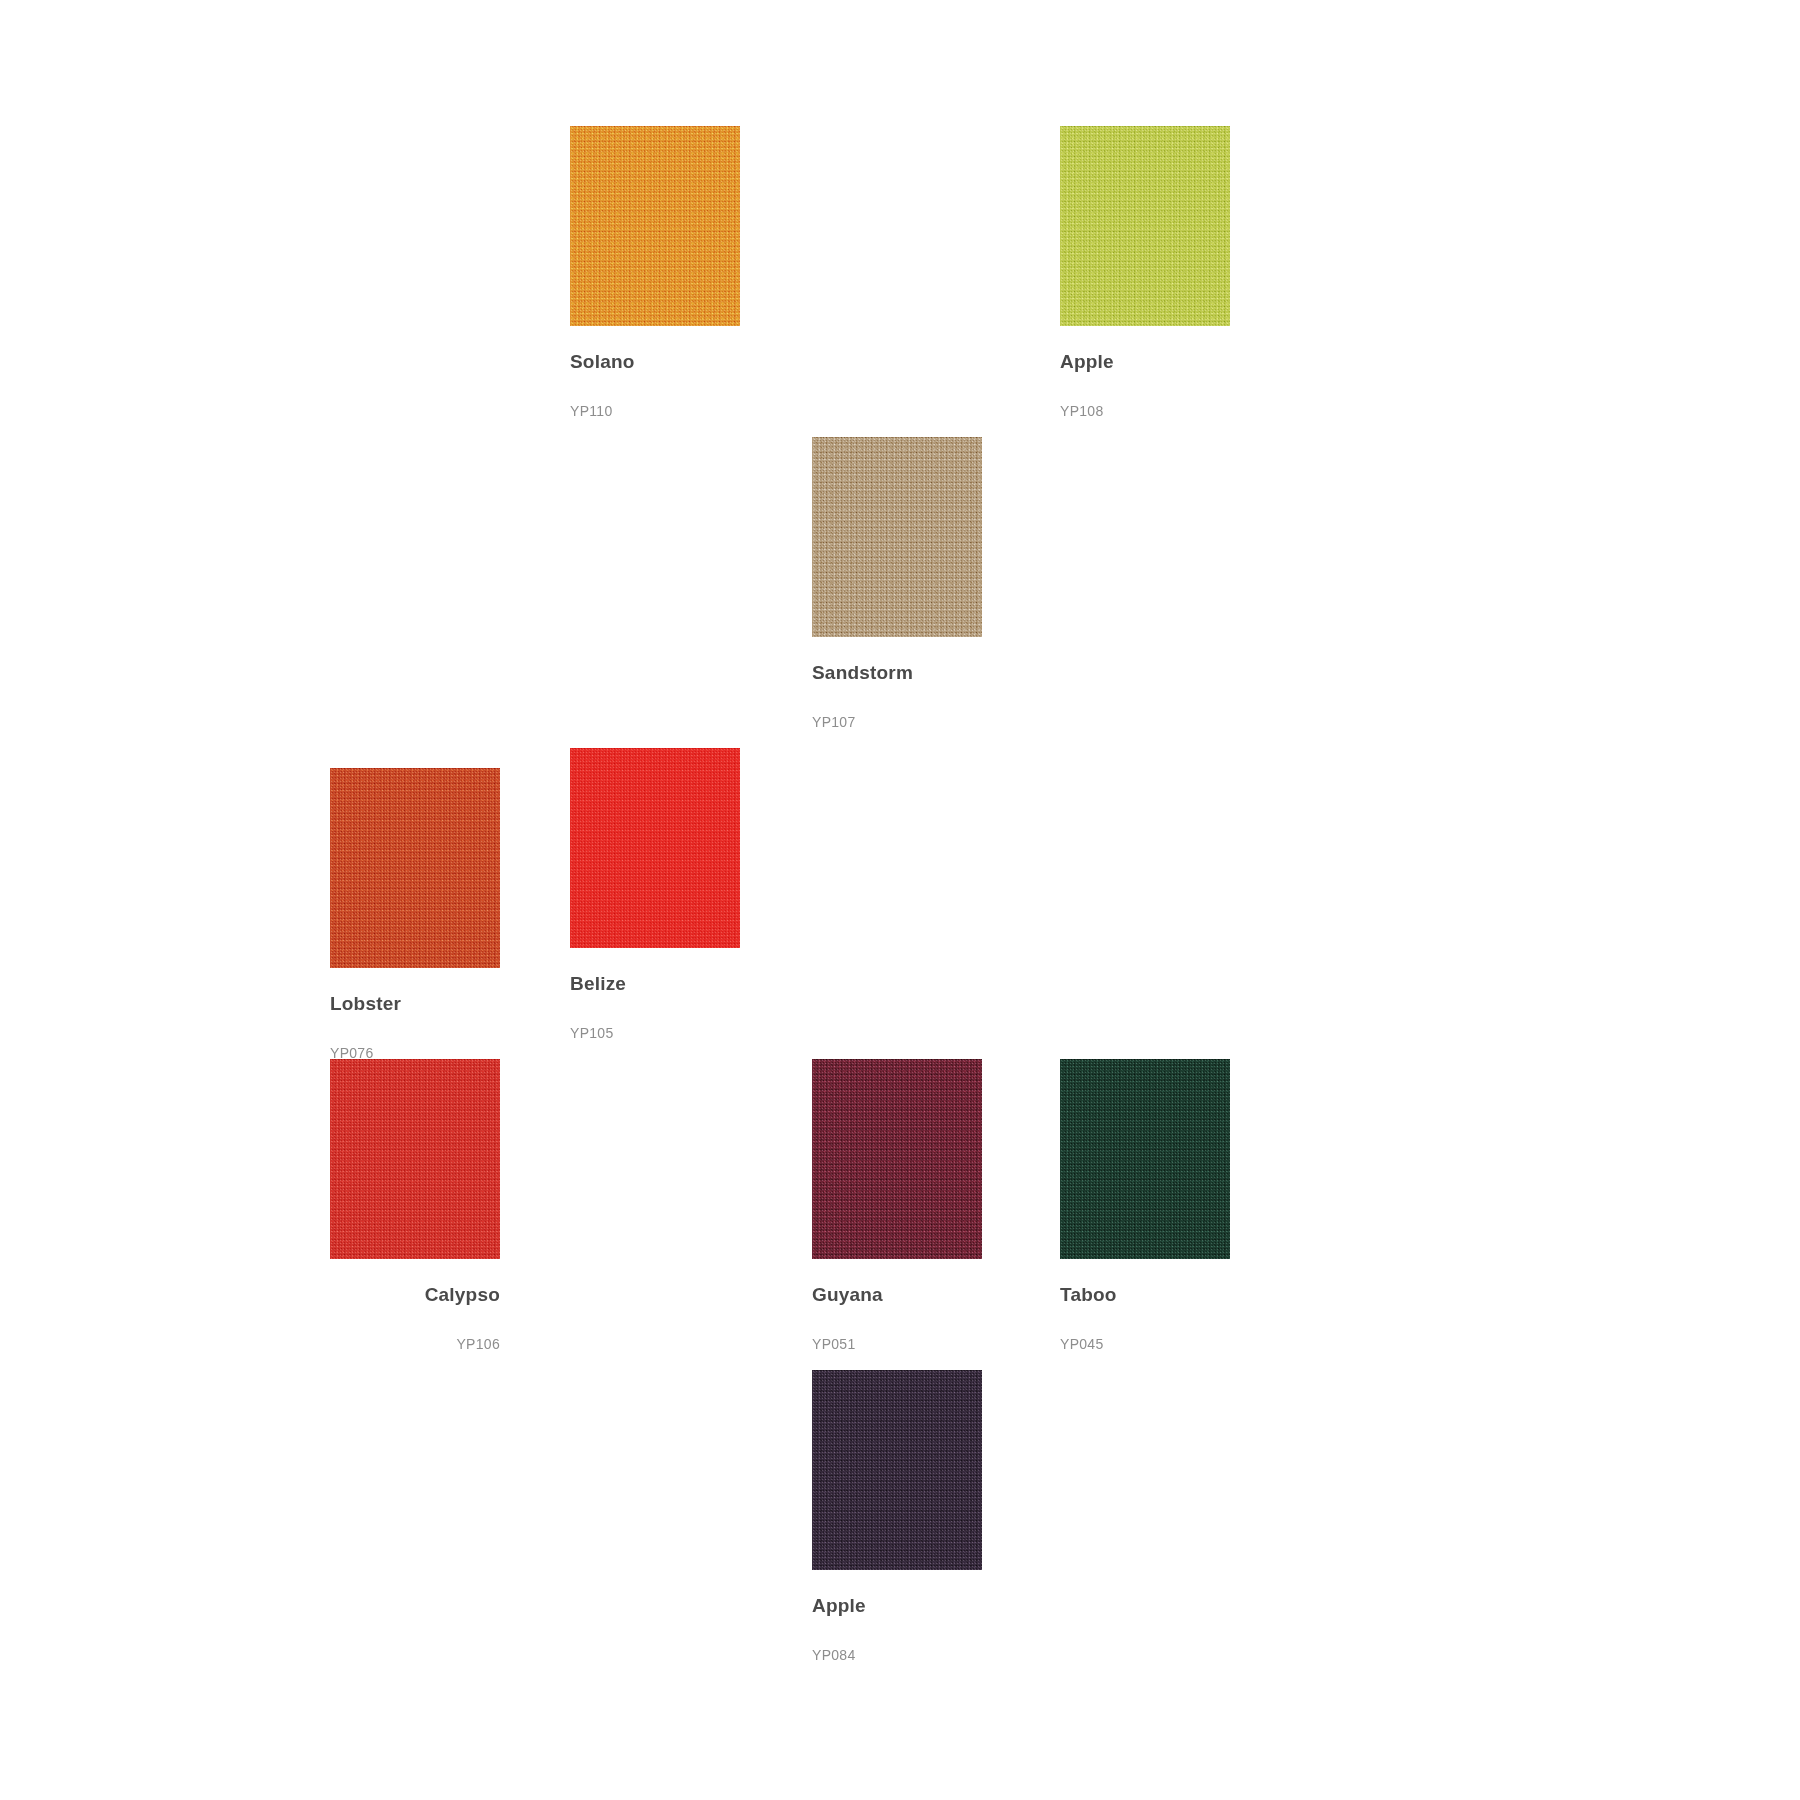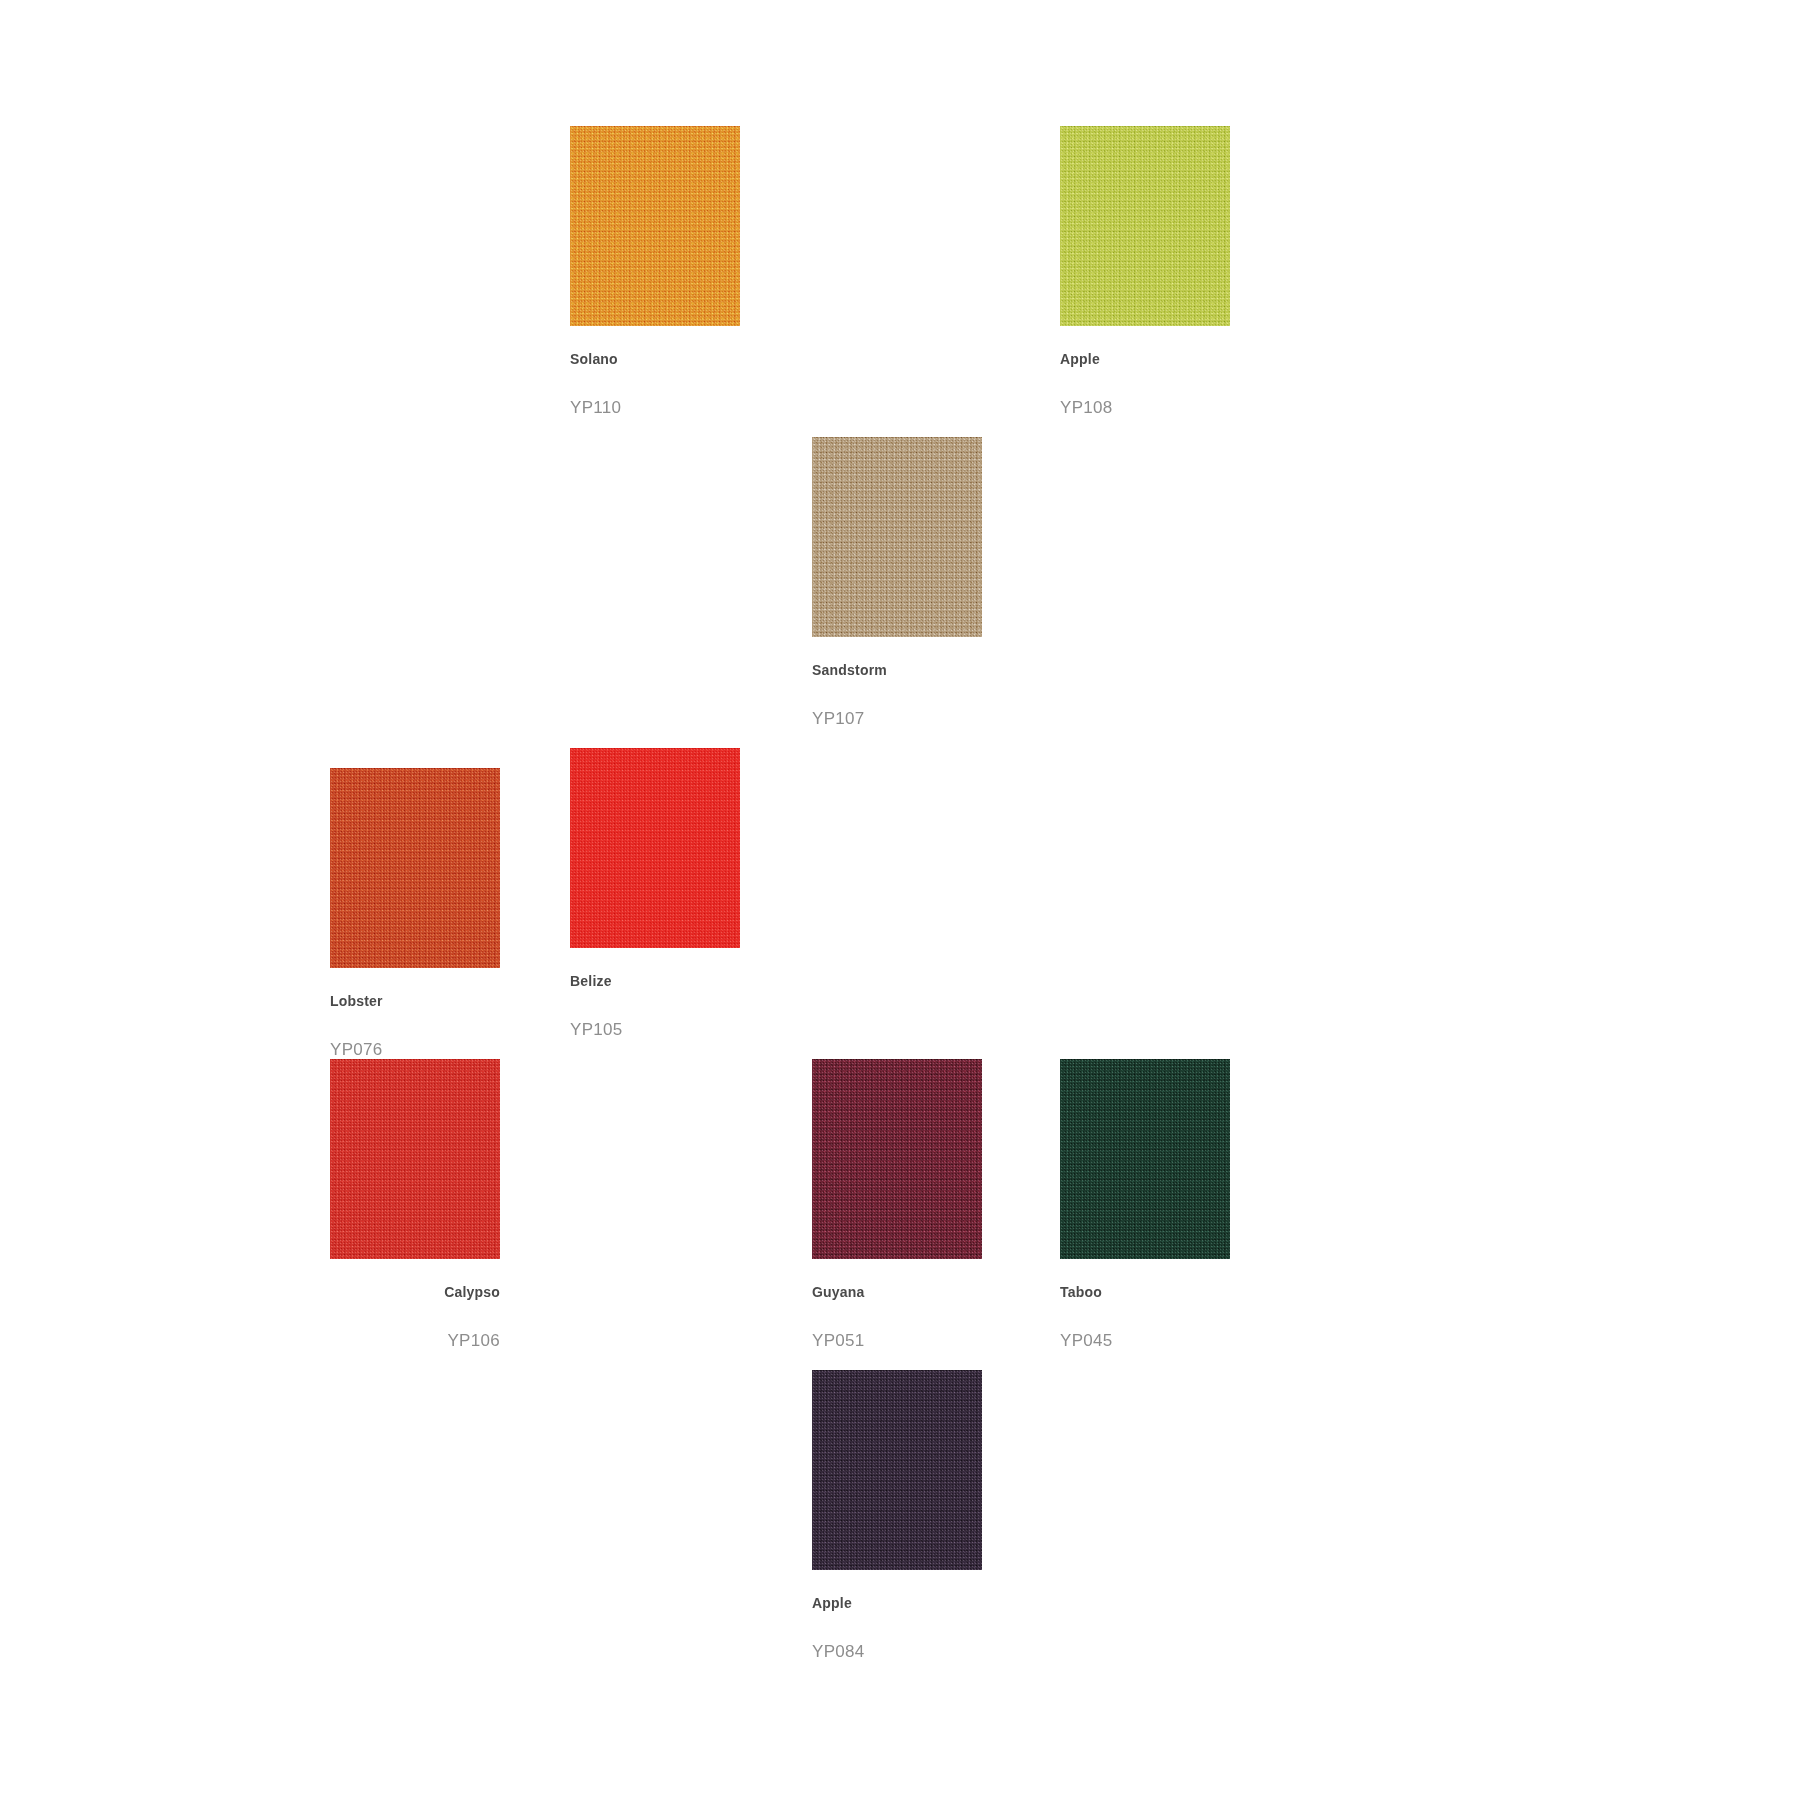--- a/index.html
+++ b/index.html
@@ -61,30 +61,30 @@
     background-position: 0 0, 1px 2px;
   }
 
   
   .swatch-labels {
     margin-top: 26px;
     line-height: 1.0;
   }
 
   .swatch-name {
-    font-size: 14px;
+    font-size: 19px;
     font-weight: bold;
     color: #4a4a4a;
     letter-spacing: 0.2px;
     margin-bottom: 11px;
     white-space: nowrap;
   }
 
   .swatch-code {
-    font-size: 17px;
+    font-size: 14px;
     font-weight: normal;
     color: #8d8d8d;
     letter-spacing: 0.3px;
     white-space: nowrap;
     margin-top: 33px;
   }
 </style>
 </head>
 <body style="background: rgb(255, 255, 255);">
 

